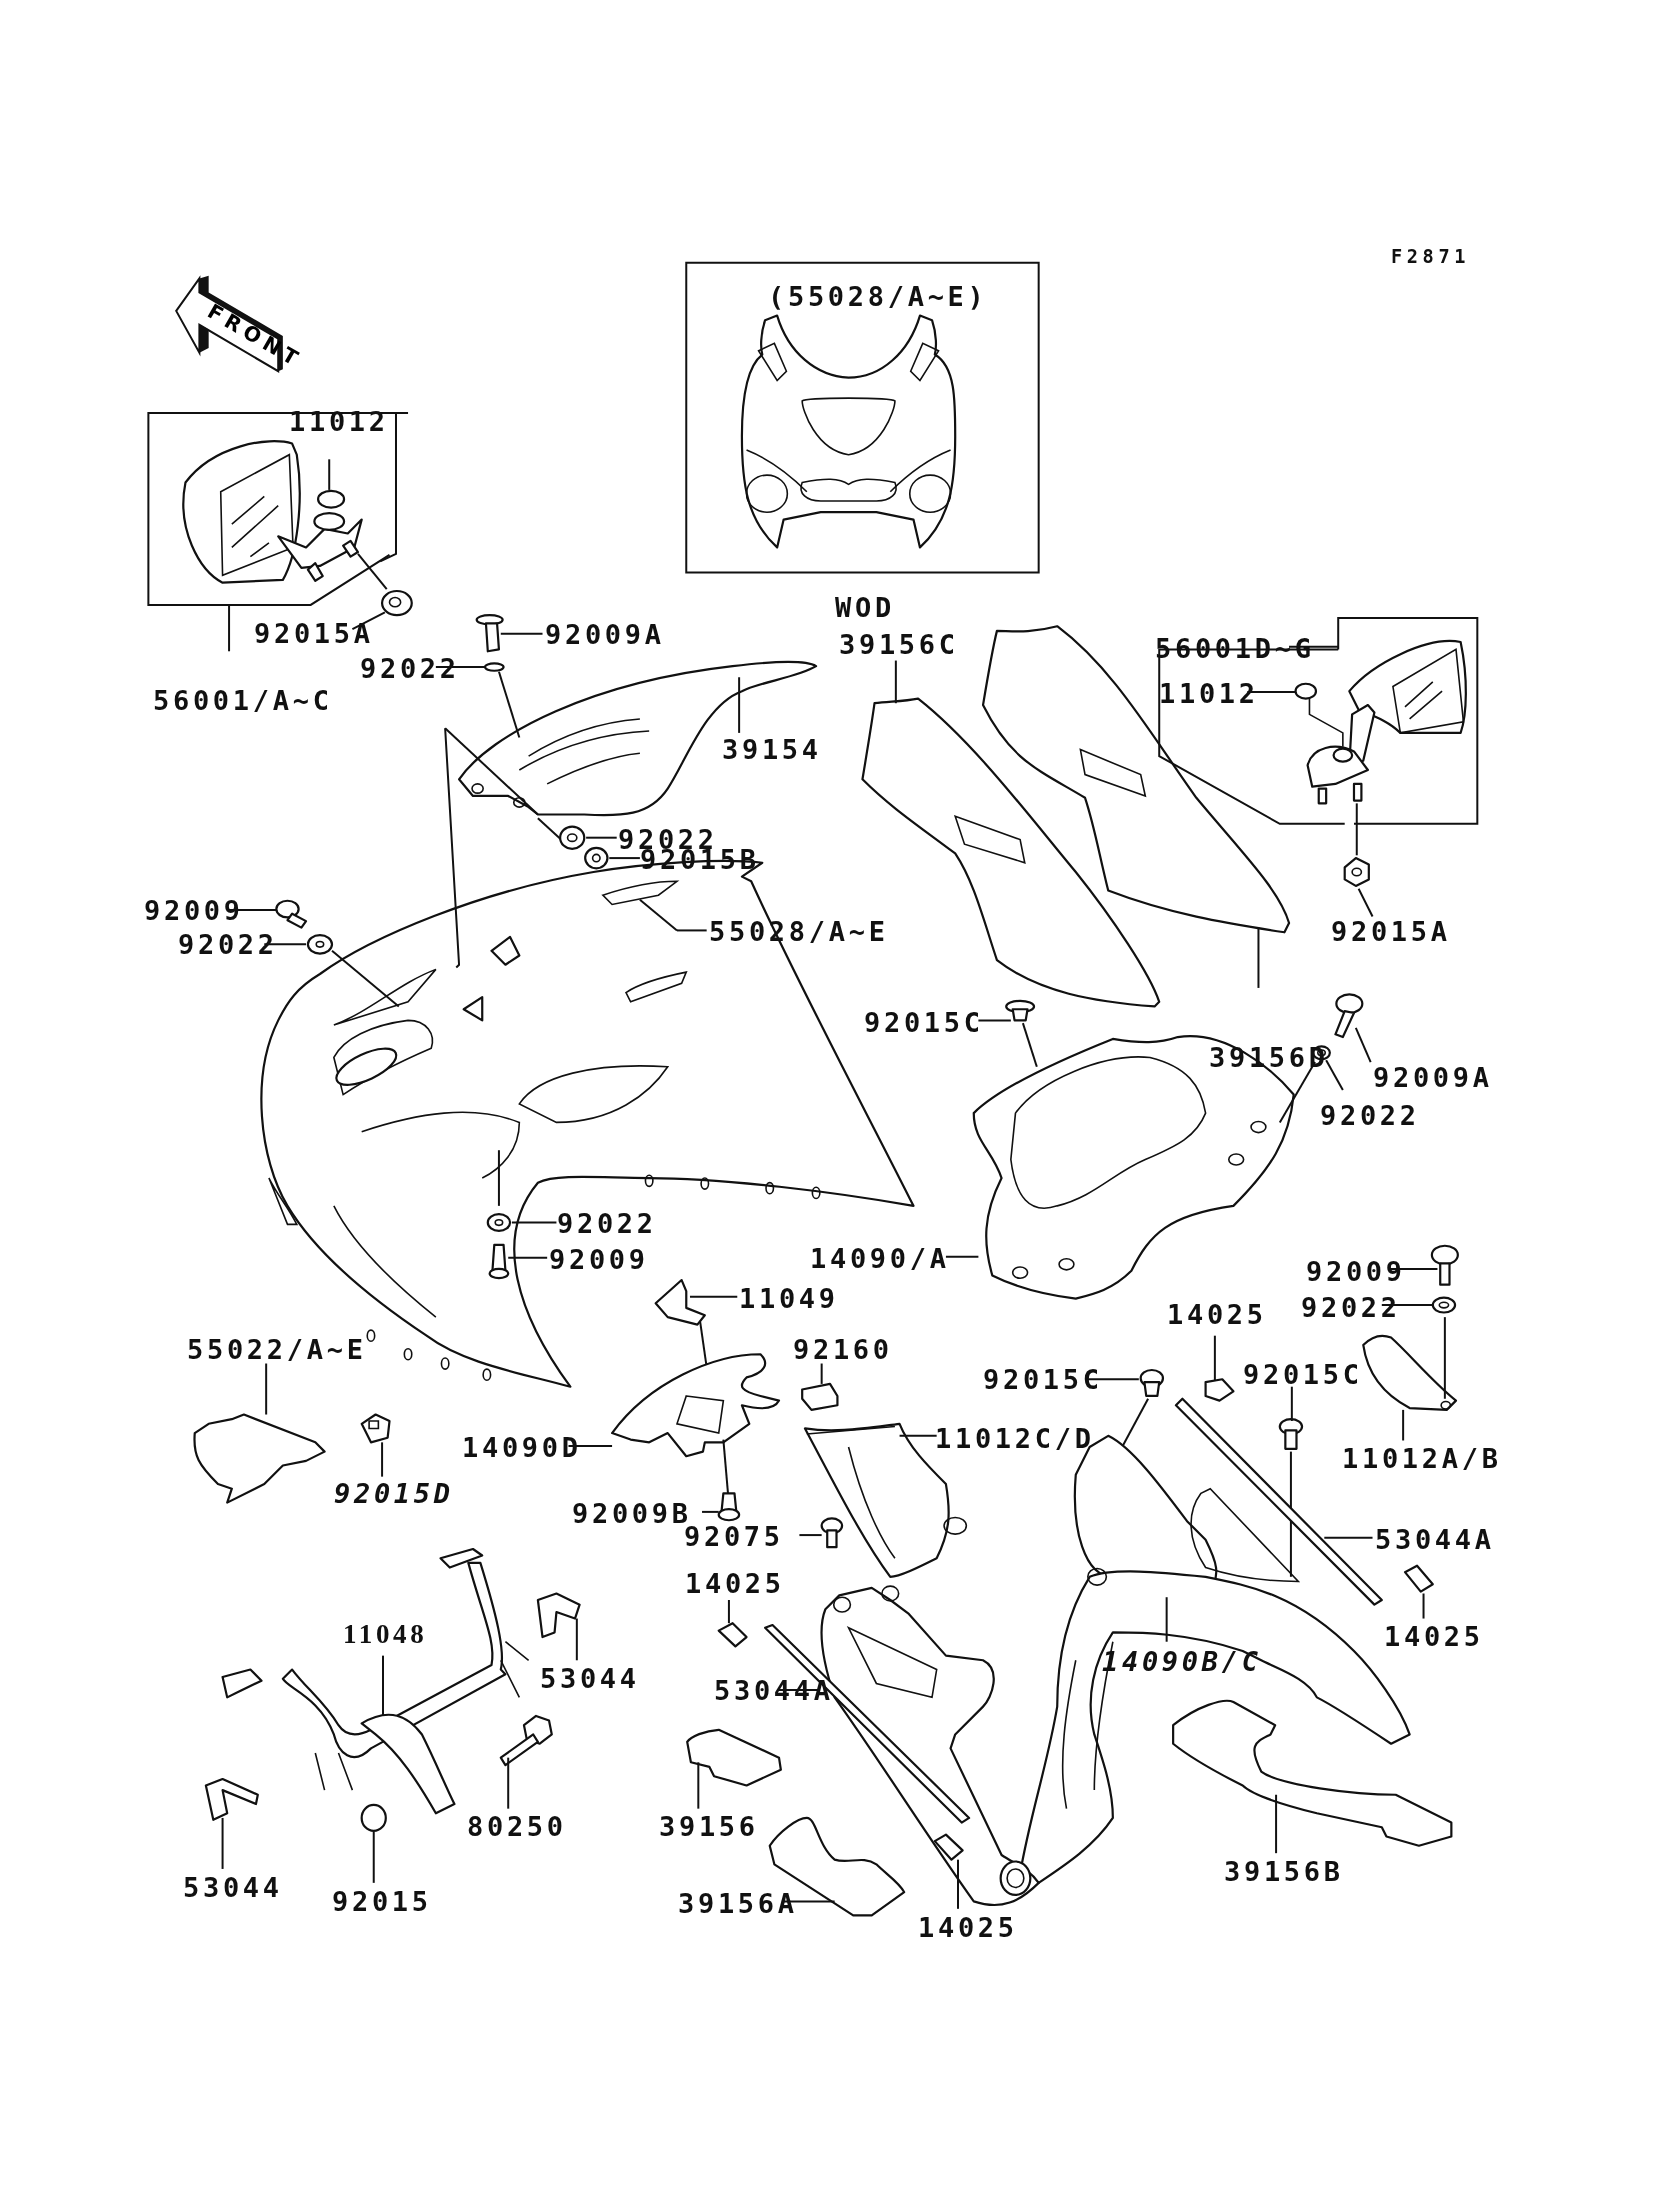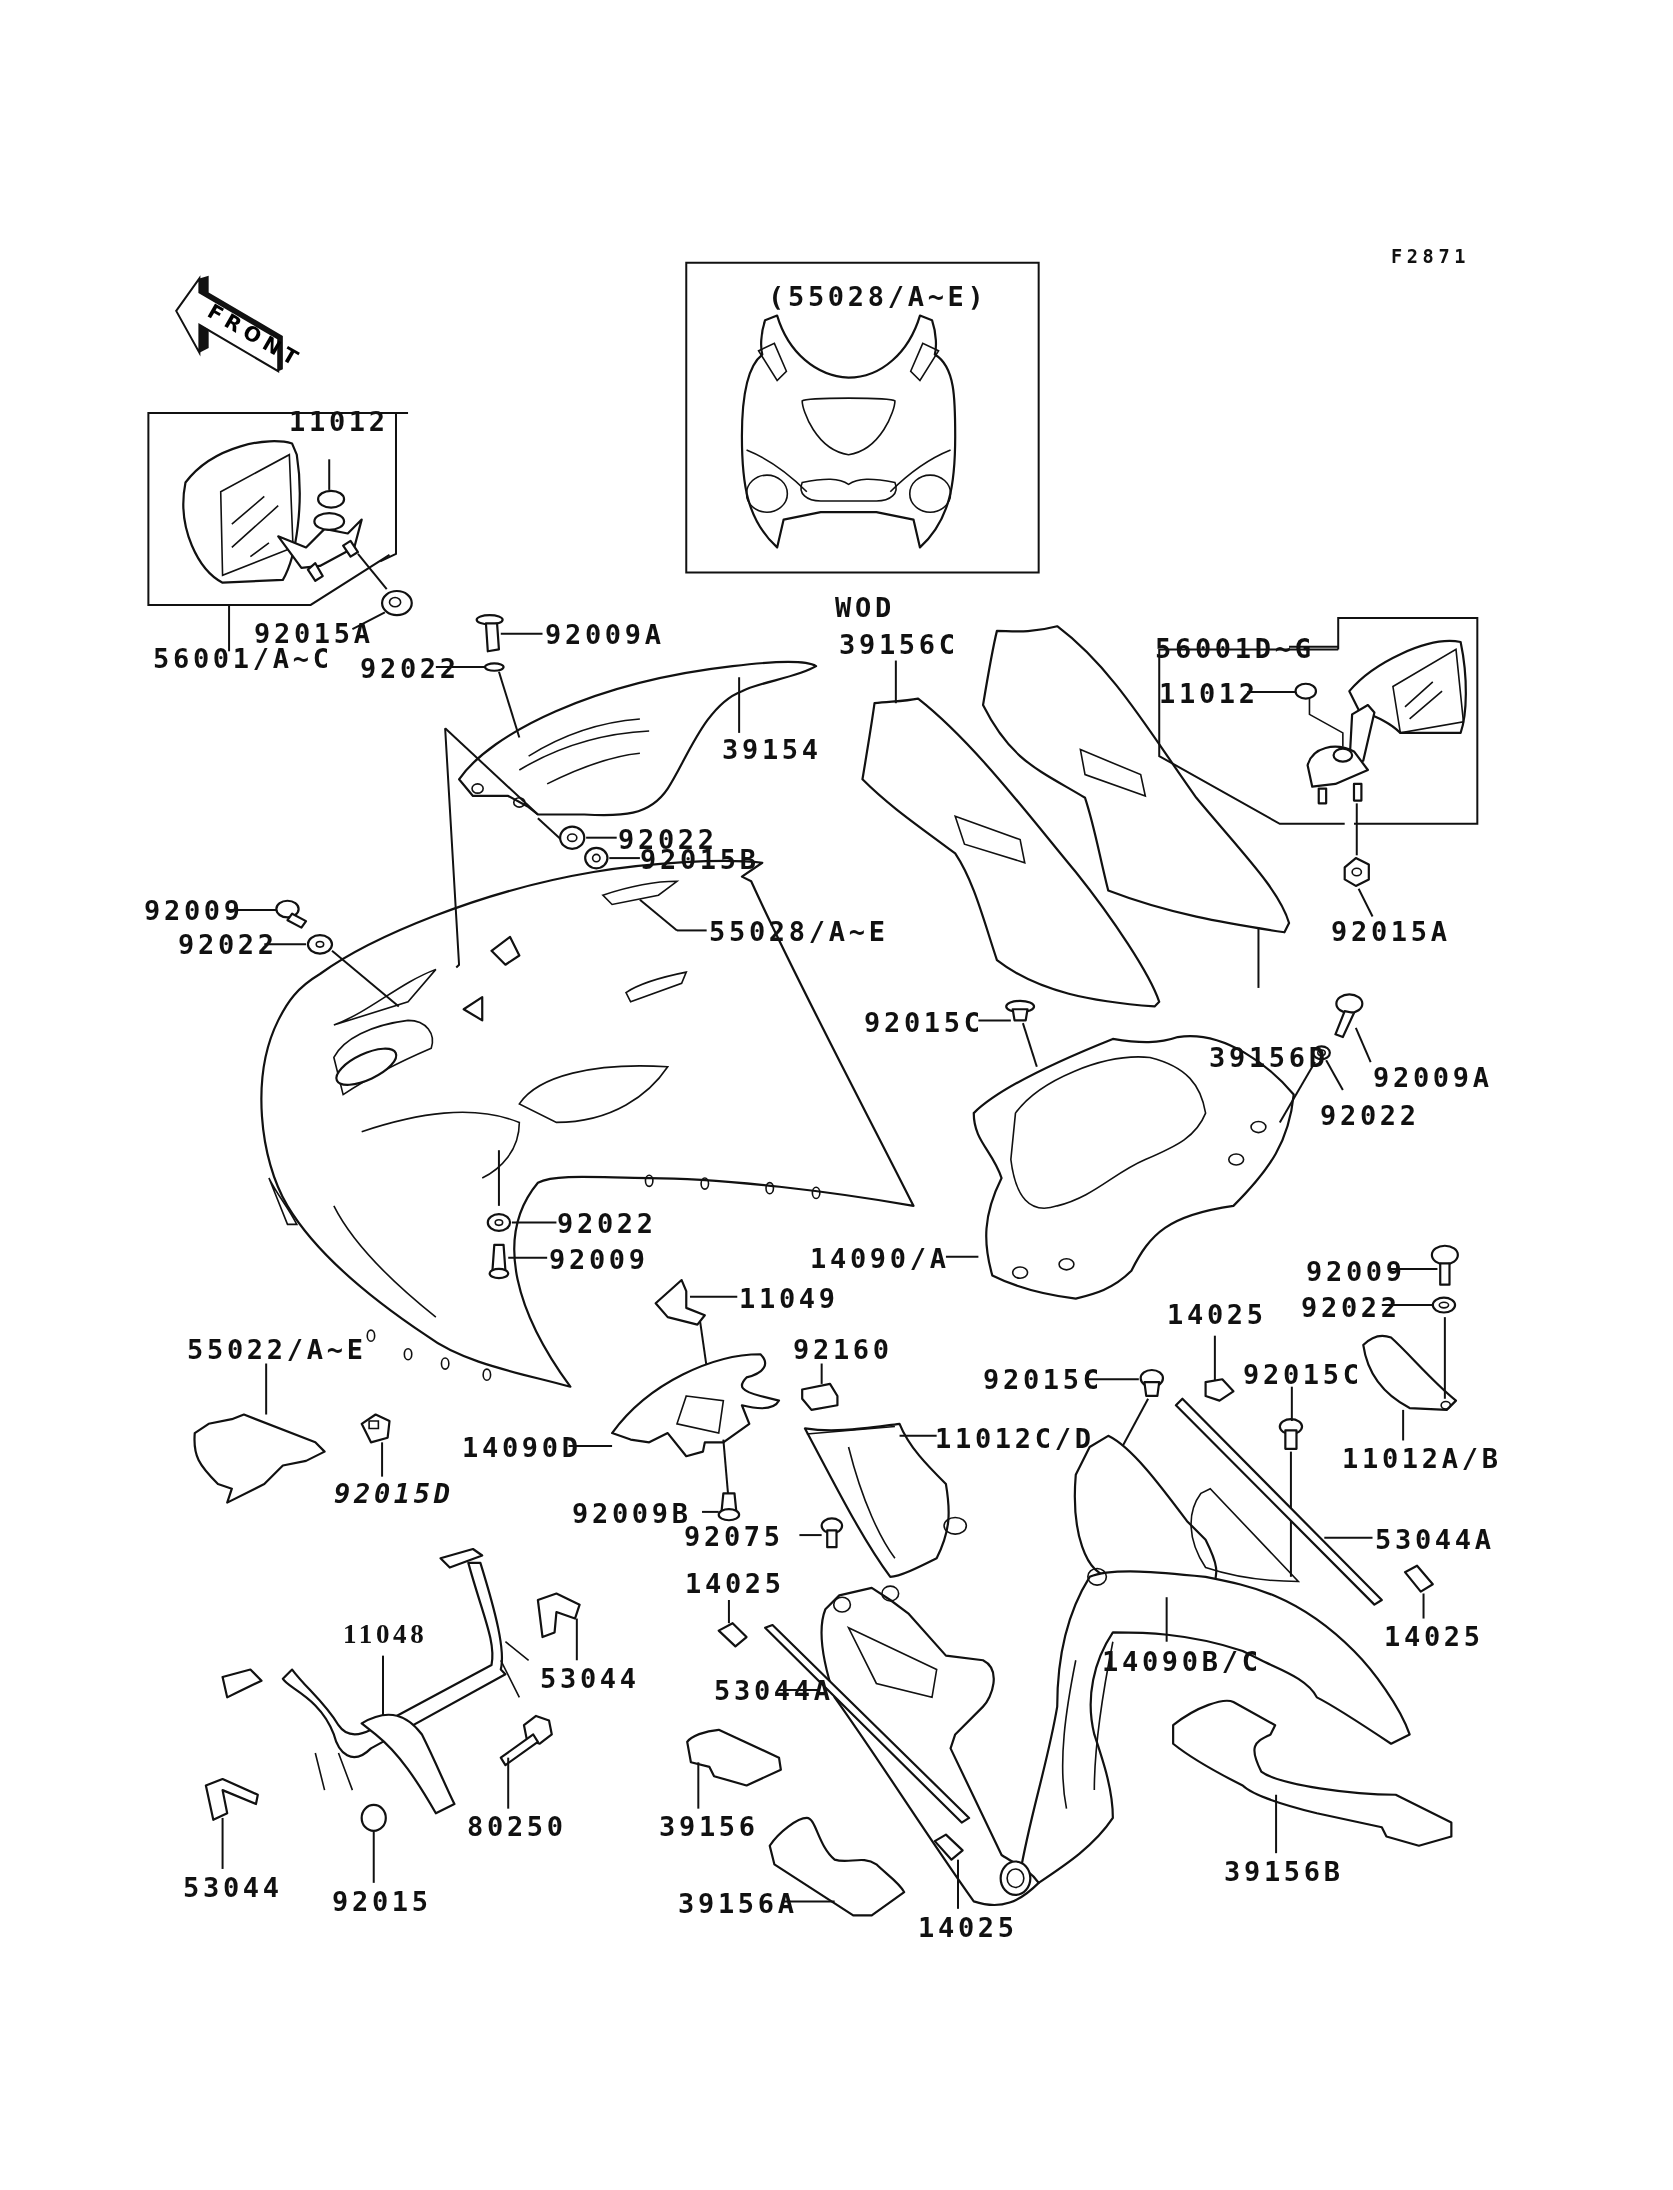--- a/index.html
+++ b/index.html
@@ -339,21 +339,21 @@
     <line class="leader" x1="240" y1="1960" x2="240" y2="2015"></line>
   </g>
 </svg>
 
 <div class="figcode" style="left:1391px; top:246px;text-align:right;">F2871</div>
 <div class="label" style="left:768px; top:283px;">(55028/A~E)</div>
 <div class="label" style="left:835px; top:594px;">WOD</div>
 
 <div class="label" style="left:289px; top:408px;">11012</div>
 <div class="label" style="left:254px; top:620px;">92015A</div>
-<div class="label" style="left:153px; top:645px;text-align:center;">56001/A~C</div>
+<div class="label" style="left:153px; top:687px;text-align:center;">56001/A~C</div>
 <div class="label" style="left:545px; top:621px;">92009A</div>
 <div class="label" style="left:360px; top:655px;">92022</div>
 <div class="label" style="left:722px; top:736px;">39154</div>
 <div class="label" style="left:618px; top:826px;">92022</div>
 <div class="label" style="left:640px; top:846px;">92015B</div>
 <div class="label" style="left:144px; top:897px;">92009</div>
 <div class="label" style="left:178px; top:931px;">92022</div>
 <div class="label" style="left:709px; top:918px;">55028/A~E</div>
 <div class="label" style="left:839px; top:631px;">39156C</div>
 <div class="label" style="left:1155px; top:635px;">56001D~G</div>
@@ -375,21 +375,21 @@
 <div class="label" style="left:793px; top:1336px;">92160</div>
 <div class="label" style="left:1167px; top:1301px;">14025</div>
 <div class="label" style="left:983px; top:1366px;">92015C</div>
 <div class="label" style="left:1243px; top:1361px;">92015C</div>
 <div class="label" style="left:1342px; top:1445px;">11012A/B</div>
 <div class="label" style="left:935px; top:1425px;">11012C/D</div>
 <div class="label" style="left:572px; top:1500px;">92009B</div>
 <div class="label" style="left:684px; top:1523px;">92075</div>
 <div class="label" style="left:1375px; top:1526px;">53044A</div>
 <div class="label" style="left:685px; top:1570px;">14025</div>
-<div class="label" style="left:1102px; top:1648px;">14090B/C</div>
+<div class="label" style="left:1102px; top:1648px;font-style:italic;">14090B/C</div>
 <div class="label" style="left:1384px; top:1623px;">14025</div>
 <div class="label" style="left:343px; top:1621px;font-family:Liberation Serif, serif;">11048</div>
 <div class="label" style="left:540px; top:1665px;">53044</div>
 <div class="label" style="left:714px; top:1677px;">53044A</div>
 <div class="label" style="left:467px; top:1813px;">80250</div>
 <div class="label" style="left:659px; top:1813px;">39156</div>
 <div class="label" style="left:183px; top:1874px;">53044</div>
 <div class="label" style="left:332px; top:1888px;">92015</div>
 <div class="label" style="left:678px; top:1890px;">39156A</div>
 <div class="label" style="left:918px; top:1914px;">14025</div>

